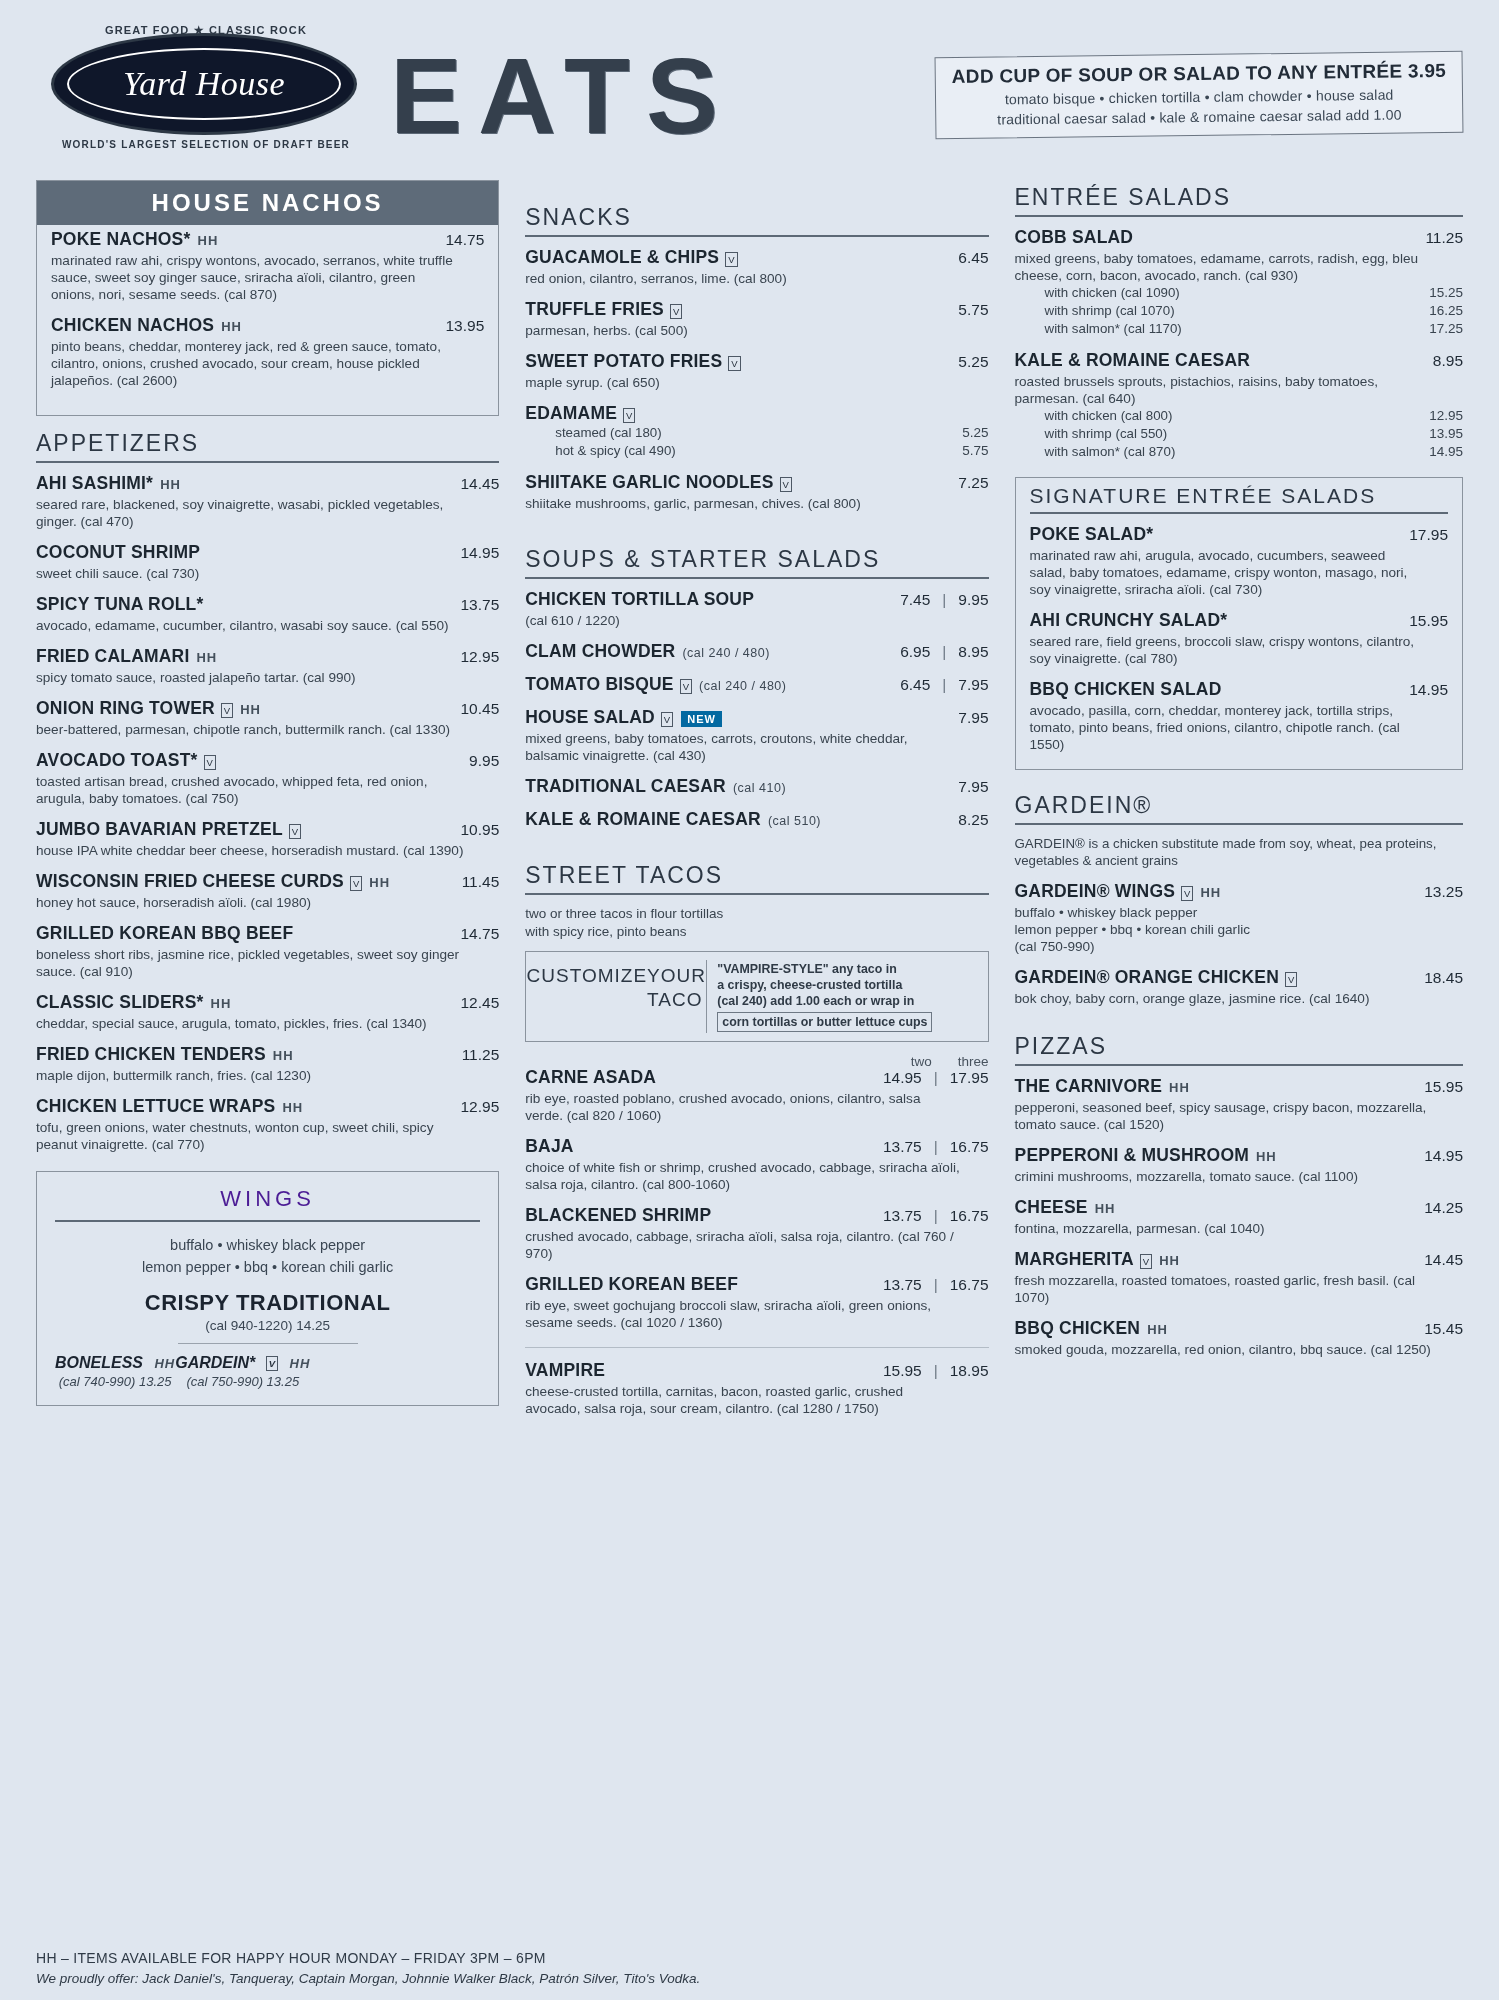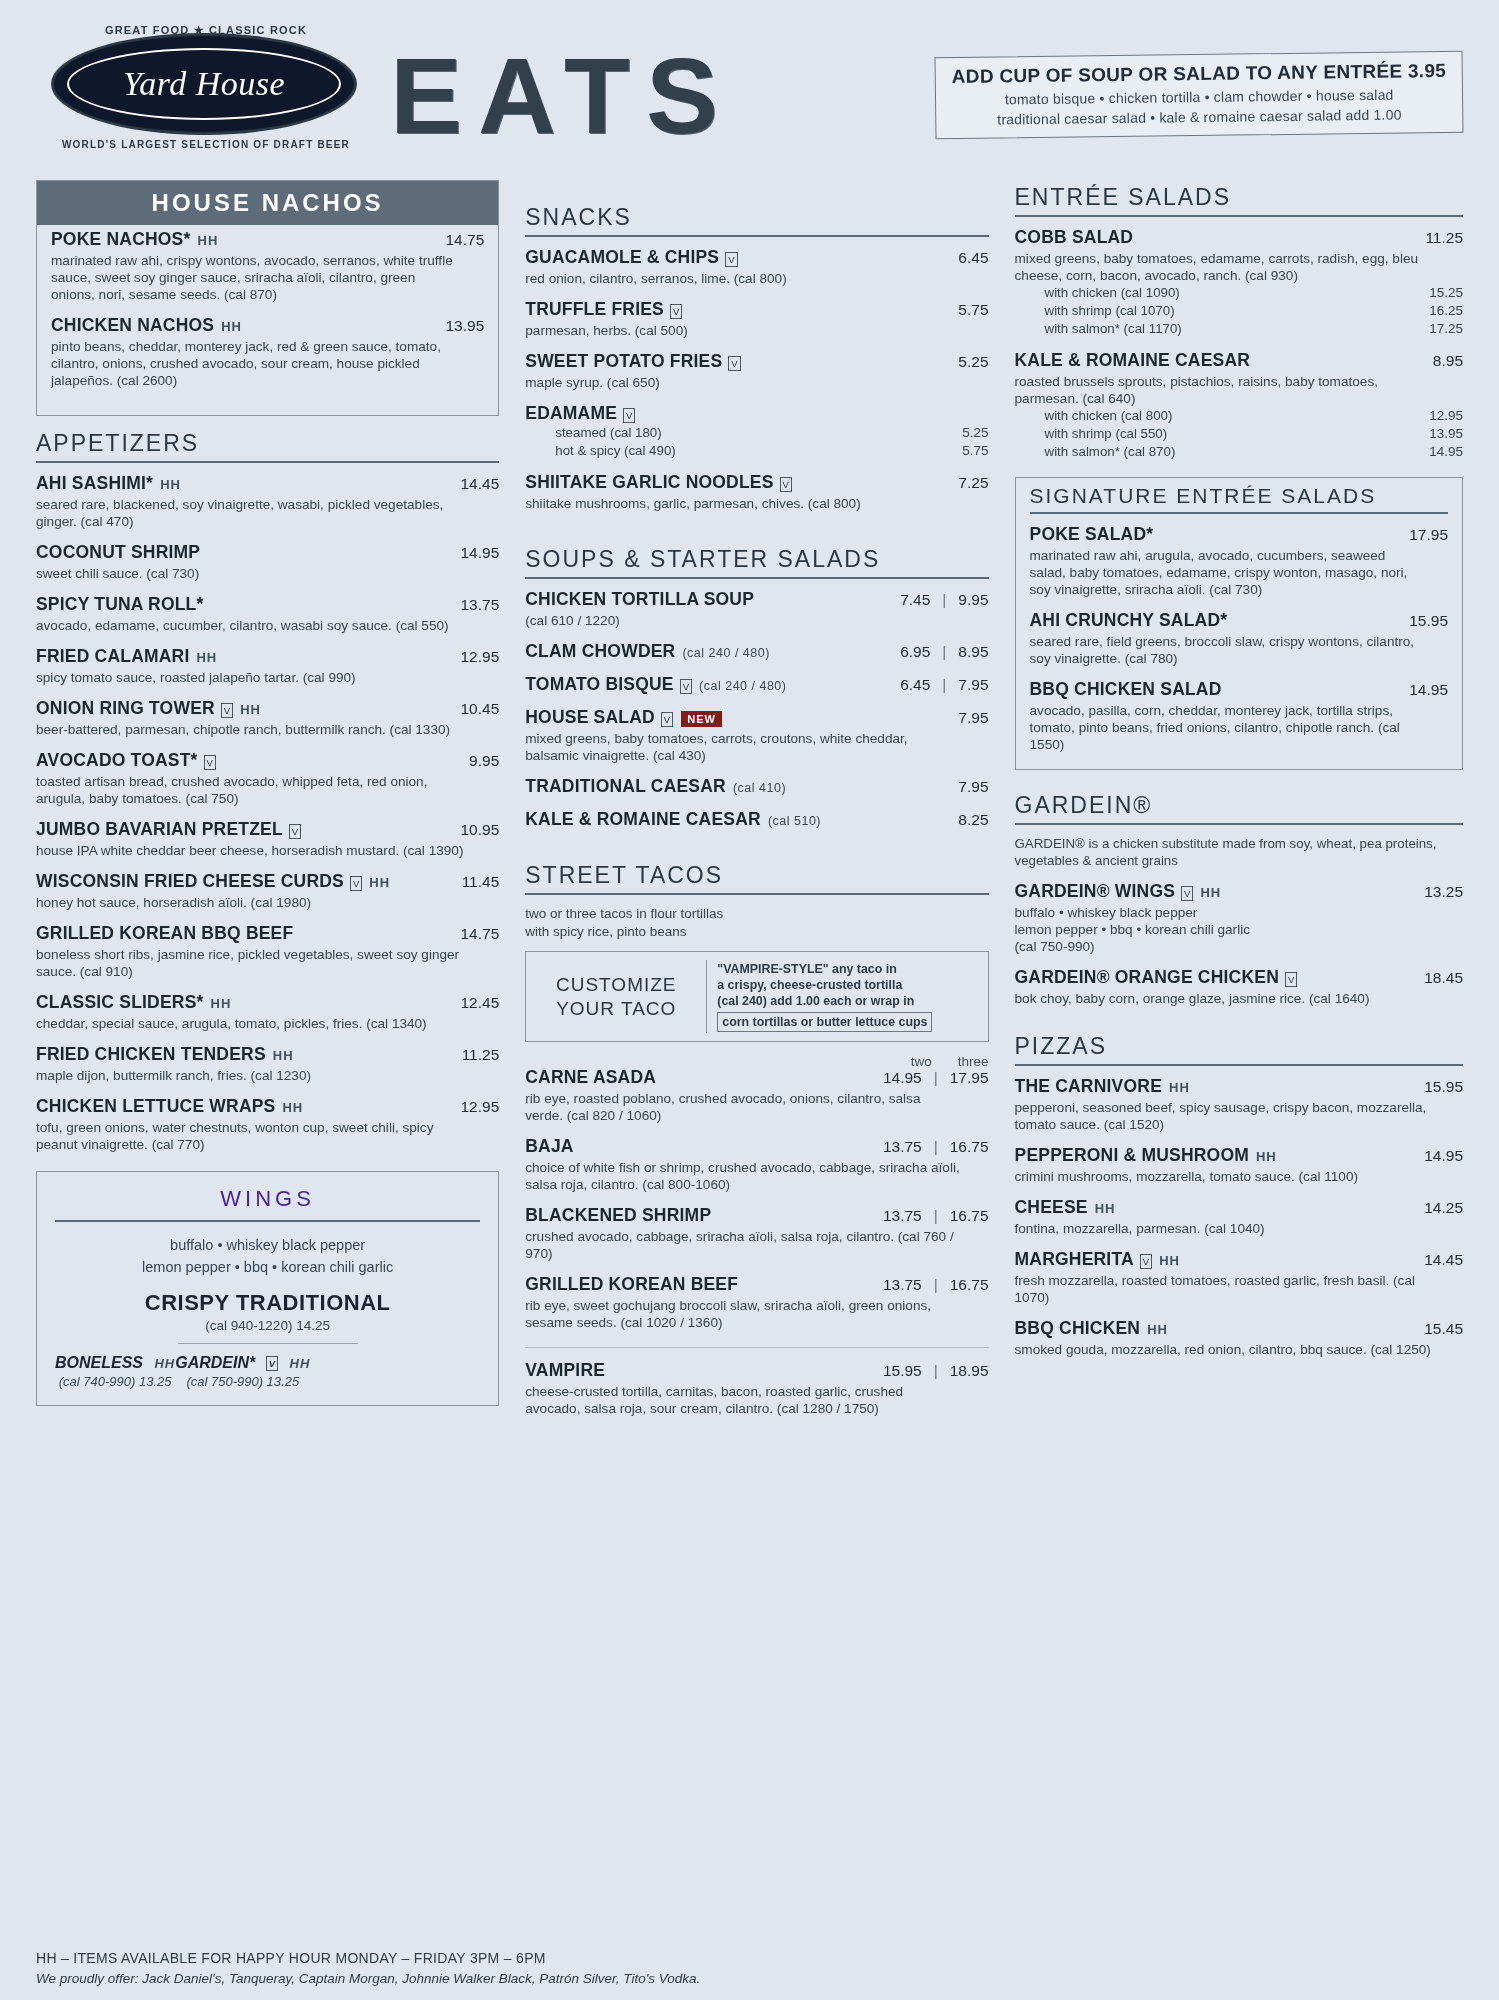--- a/index.html
+++ b/index.html
@@ -76,21 +76,21 @@
     font-weight:bold;font-size:17.5px;letter-spacing:.2px;color:#1c2630;
     font-family:"Liberation Sans", sans-serif;
   }
   .tag{font-size:12.5px;color:#3d4854;margin-left:7px;letter-spacing:.5px;}
   .hh{font-size:13px;color:#44505c;margin-left:7px;letter-spacing:1px;font-weight:bold;}
   .veg{
     display:inline-block;border:1px solid #4d5865;font-size:9.5px;line-height:11px;
     padding:1px 2px;margin-left:6px;vertical-align:1px;color:#2a3440;
   }
   .newbadge{
-    display:inline-block;background:#7f1d1d;color:#fff;font-size:11px;font-weight:bold;
+    display:inline-block;background:#0369a1;color:#fff;font-size:11px;font-weight:bold;
     padding:2px 6px;margin-left:8px;letter-spacing:1px;vertical-align:1px;
   }
   .price{margin-left:auto;font-size:15.5px;color:#1f2a35;white-space:nowrap;}
   .price2{margin-left:auto;font-size:15.5px;color:#1f2a35;white-space:nowrap;display:flex;gap:12px;align-items:baseline;}
   .sep{color:#6d7884;}
   .desc{font-size:13.6px;line-height:17px;color:#39444f;margin-top:2px;max-width:94%;}
   .sub{display:flex;font-size:13.3px;color:#39444f;padding-left:30px;line-height:18px;}
   .sub .sp{margin-left:auto;font-size:13.5px;}
 
   .twothree{display:flex;justify-content:flex-end;gap:26px;font-size:13.5px;color:#47525e;margin-bottom:-2px;}
@@ -106,21 +106,21 @@
   .wings-two .w{text-align:center;}
   .wings-two .wn{font-weight:bold;font-size:16px;}
   .wings-two .wc{font-size:13px;color:#3a4653;margin-top:2px;}
 
   
   .customize{
     border:1px solid #8a939e;display:flex;align-items:stretch;margin:10px 0 12px 0;
   }
   .cz-left{
     padding:12px 10px;font-size:19px;letter-spacing:1px;color:#2c3744;
-    display:flex;flex-direction:column;justify-content:center;line-height:24px;width:160px;text-align:center;
+    display:flex;justify-content:center;line-height:24px;width:160px;text-align:left;
   }
   .cz-div{width:1px;background:#8a939e;margin:8px 0;}
   .cz-right{padding:9px 10px;font-size:12.4px;line-height:16px;color:#2f3a46;}
   .cz-right b{font-weight:bold;}
   .cz-right .bx{border:1px solid #6d7884;display:inline-block;padding:1px 4px;margin-top:3px;}
 
   .tacos-note{font-size:13.5px;color:#39444f;line-height:18px;margin:2px 0 4px 0;}
 
   .hr-thin{height:1px;background:#b3bcc6;margin:16px 0 12px 0;}
 

